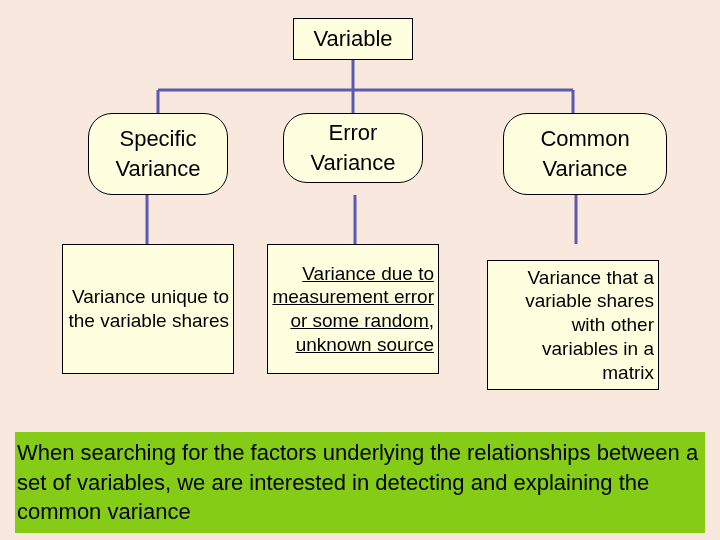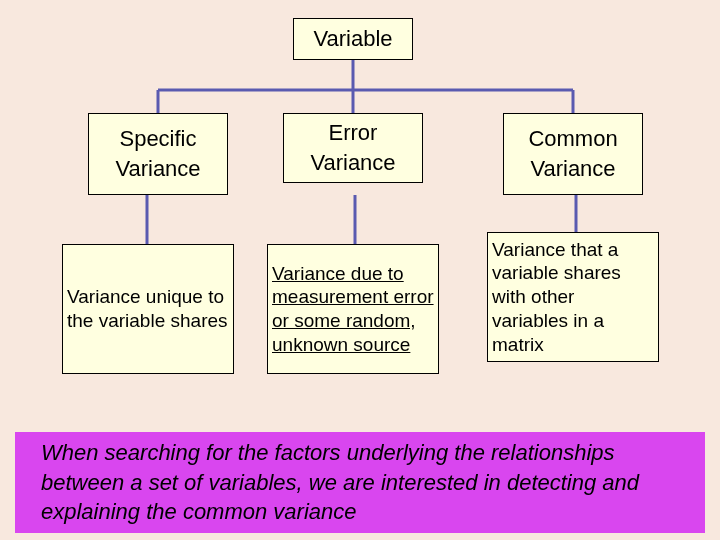--- a/index.html
+++ b/index.html
@@ -9,45 +9,45 @@
     height: 540px;
     background: #f8e8de;
     font-family: Arial, Helvetica, sans-serif;
     position: relative;
     overflow: hidden;
   }
   .box {
     position: absolute;
     background: #ffffe0;
     border: 1.5px solid #000;
-    text-align: left;
+    text-align: right;
     display: flex;
     flex-direction: column;
     justify-content: center;
     align-items: center;
     box-sizing: border-box;
     padding: 4px;
   }
   .level1 {
     font-size: 22px;
   }
   .level2 {
     font-size: 22px;
     line-height: 1.35;
+    border-radius: 24px;
   }
   .level3 {
     font-size: 19px;
     line-height: 1.25;
   }
   .caption {
     position: absolute;
-    background: #d946ef;
-    font-style: italic;
+    background: #84cc16;
     font-size: 22px;
-    padding: 6px 26px;
+    padding: 6px 2px;
     box-sizing: border-box;
     line-height: 1.35;
   }
   svg.connectors {
     position: absolute;
     left: 0;
     top: 0;
     width: 720px;
     height: 540px;
     pointer-events: none;
@@ -77,32 +77,32 @@
 <div class="box level2" style="left:88px; top:113px; width:140px; height:82px;">
   <span>Specific</span>
   <span>Variance</span>
 </div>
 
 <div class="box level2" style="left:283px; top:113px; width:140px; height:70px;">
   <span>Error</span>
   <span>Variance</span>
 </div>
 
-<div class="box level2" style="left:503px; top:113px; width:140px; height:82px;">
+<div class="box level2" style="left:503px; top:113px; width:164px; height:82px;">
   <span>Common</span>
   <span>Variance</span>
 </div>
 
 <div class="box level3" style="left:62px; top:244px; width:172px; height:130px;">
   <span>Variance unique to the variable shares</span>
 </div>
 
 <div class="box level3" style="left:267px; top:244px; width:172px; height:130px;text-decoration:underline;">
   <span>Variance due to measurement error or some random, unknown source</span>
 </div>
 
-<div class="box level3" style="left:487px; top:232px; width:172px; height:130px;">
+<div class="box level3" style="left:487px; top:260px; width:172px; height:130px;">
   <span>Variance that a variable shares with other variables in a matrix</span>
 </div>
 
 <div class="caption" style="left:15px; top:432px; width:690px;">
   <span>When searching for the factors underlying the relationships between a set of variables, we are interested in detecting and explaining the common variance</span>
 </div>
 
 </body></html>

